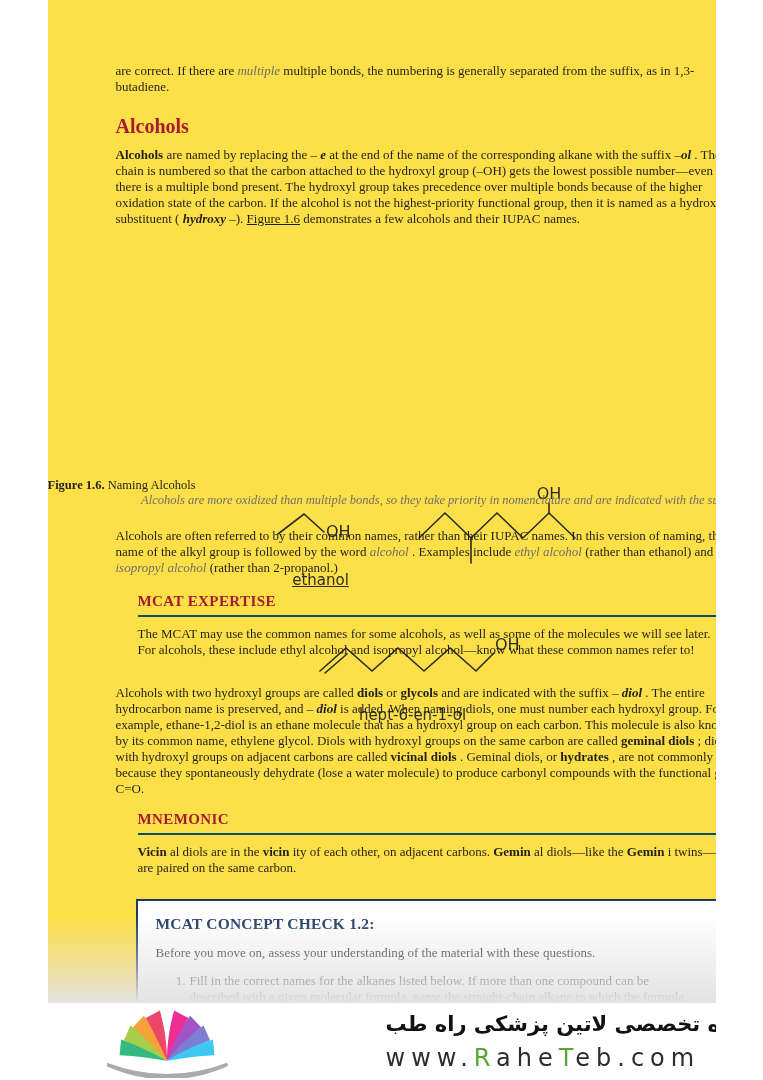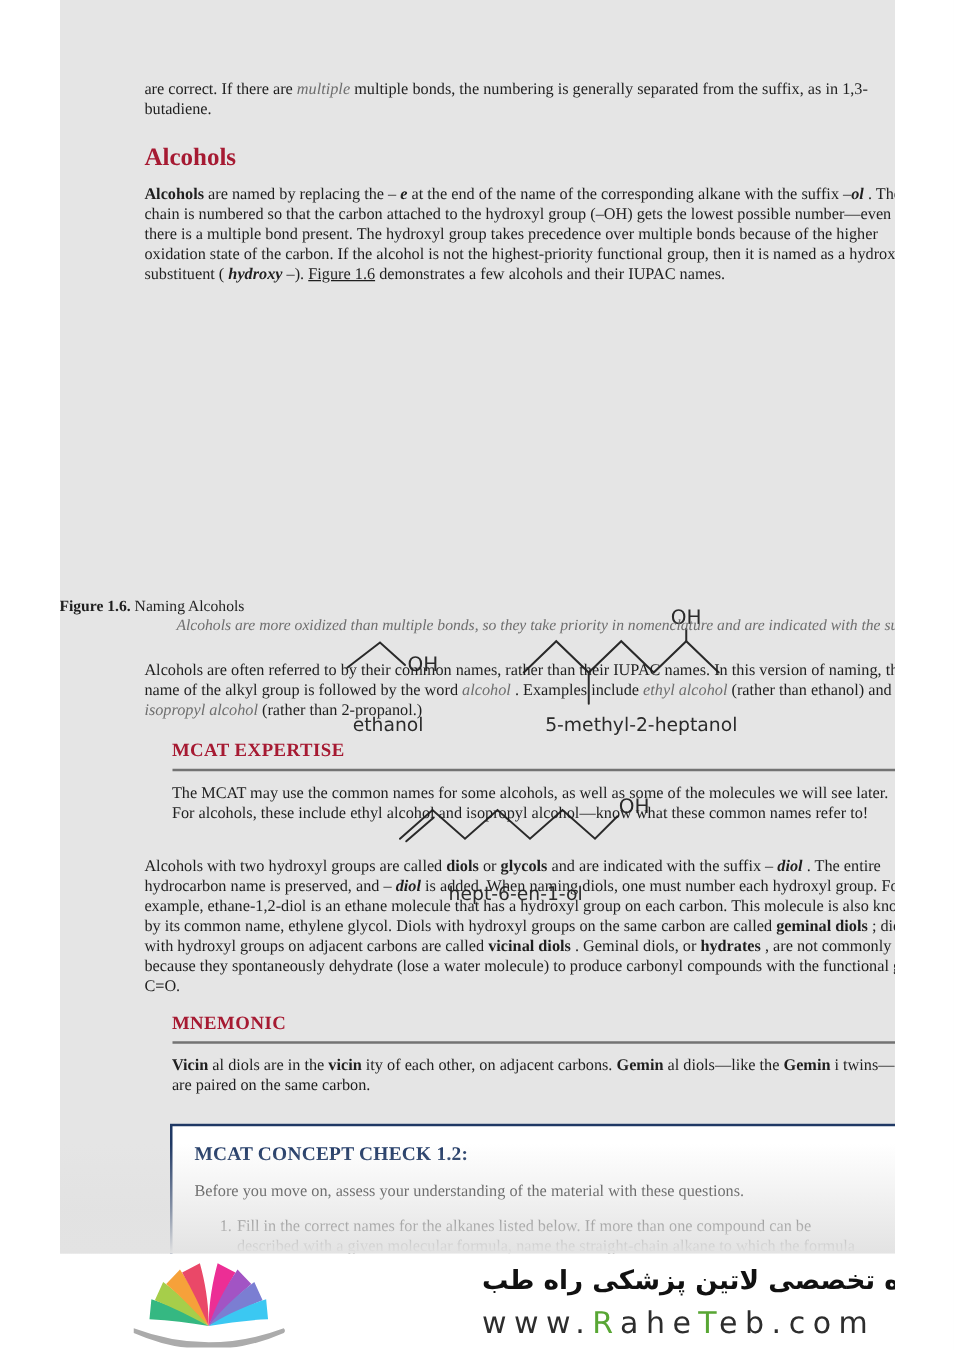--- a/index.html
+++ b/index.html
@@ -1,37 +1,37 @@
 <!DOCTYPE html>
 <html><head>
 <meta charset="utf-8">
 <style>
   html,body{margin:0;padding:0;background:#fff;}
   *{box-sizing:border-box;}
   .page{
-    position:relative;width:668px;height:1080px;background:#e5e5e5;overflow:hidden;
+    position:relative;width:668px;height:1080px;background:#fde047;overflow:hidden;
     font-family:"Liberation Serif",serif;color:#1f1f1f;margin:0 auto;
   }
   .abs{position:absolute;}
   .para{font-size:13px;line-height:16px;text-align:left;}
   
   .seg-b{font-weight:700;}
   .seg-bi{font-weight:700;font-style:italic;}
   .seg-gi{font-style:italic;color:#6e6e6e;}
   .seg-u{text-decoration:underline;cursor:pointer;}
   .seg-ni{font-style:normal;}
   .seg-dk{color:#3a3a3a;}
   .seg-green{color:#58A634;}
   .seg-dark{color:#2d2d2d;margin-top:16px;}
 
   .h-alcohols{font-size:20px;font-weight:700;color:#A61A32;}
   .panel{width:582px;}
   .panel-title{
     font-size:15px;font-weight:700;color:#A61A32;letter-spacing:.4px;
-    border-bottom:2px solid #737373;padding-bottom:5px;
+    border-bottom:2px solid #0c4a6e;padding-bottom:5px;
   }
   .panel-body{margin-top:9px;font-size:13px;line-height:16px;}
 
   .fig-caption{width:763px;text-align:left;font-size:12.5px;line-height:15px;}
   .fig-subtitle{width:763px;text-align:center;font-size:12.5px;line-height:15px;font-style:italic;color:#6e6e6e;margin-left:20px;}
 
   .chem-label{font-family:"DejaVu Sans",sans-serif;font-size:15px;color:#2b2b2b;text-align:center;}
   .chem-svg path, .chem-svg line{stroke:#2a2a2a;stroke-width:1.6;fill:none;stroke-linecap:round;}
   .chem-svg text{font-family:"DejaVu Sans",sans-serif;font-size:16px;fill:#2a2a2a;stroke:none;}
 
@@ -73,29 +73,28 @@
   <div class="abs h-alcohols" style="left:68px;top:115px;">Alcohols</div>
 
   <div class="abs para" style="left:68px;top:147px;width:630px;"><span class="seg-b">Alcohols</span><span> are named by replacing the – </span><span class="seg-bi">e</span><span> at the end of the name of the corresponding alkane with the suffix –</span><span class="seg-bi">ol</span><span> . The chain is numbered so that the carbon attached to the hydroxyl group (–OH) gets the lowest possible number—even when there is a multiple bond present. The hydroxyl group takes precedence over multiple bonds because of the higher oxidation state of the carbon. If the alcohol is not the highest-priority functional group, then it is named as a hydroxyl substituent ( </span><span class="seg-bi">hydroxy</span><span> –). </span><span class="seg-u">Figure 1.6</span><span> demonstrates a few alcohols and their IUPAC names.</span></div>
 
   <div class="abs" style="left:0;top:240px;width:763px;height:230px;">
 
     <svg class="abs chem-svg" style="left:222px;top:258px;" width="100" height="48" viewBox="0 0 100 48">
       <path d="M8,36 L34,16 L54,34"></path>
       <text x="56" y="39">OH</text>
     </svg>
-    <div class="abs chem-label" style="left:218px;top:331px;width:90px;">ethanol</div>
+    <div class="abs chem-label" style="left:228px;top:331px;width:90px;text-decoration:underline;">ethanol</div>
 
     <svg class="abs chem-svg" style="left:363px;top:243px;" width="185" height="85" viewBox="0 0 185 85">
       <path d="M8,55 L34,30 L60,55 L86,30 L112,55 L138,30 L164,55"></path>
       <path d="M60,55 L60,80"></path>
       <path d="M138,30 L138,20"></path>
       <text x="138" y="16" text-anchor="middle">OH</text>
     </svg>
-    <div class="abs chem-label" style="left:373px;top:331px;width:185px;">5-methyl-2-heptanol</div>
 
     <svg class="abs chem-svg" style="left:262px;top:385px;" width="210" height="62" viewBox="0 0 210 62">
       <path d="M10,46 L36,23 L62,46 L88,23 L114,46 L140,23 L166,46 L184,28"></path>
       <path d="M15,48 L37,29"></path>
       <text x="185" y="25">OH</text>
     </svg>
     <div class="abs chem-label" style="left:285px;top:466px;width:160px;">hept-6-en-1-ol</div>
   </div>
 
   <div class="abs fig-caption" style="left:0;top:478px;"><span class="seg-b">Figure 1.6.</span><span> Naming Alcohols</span></div>

